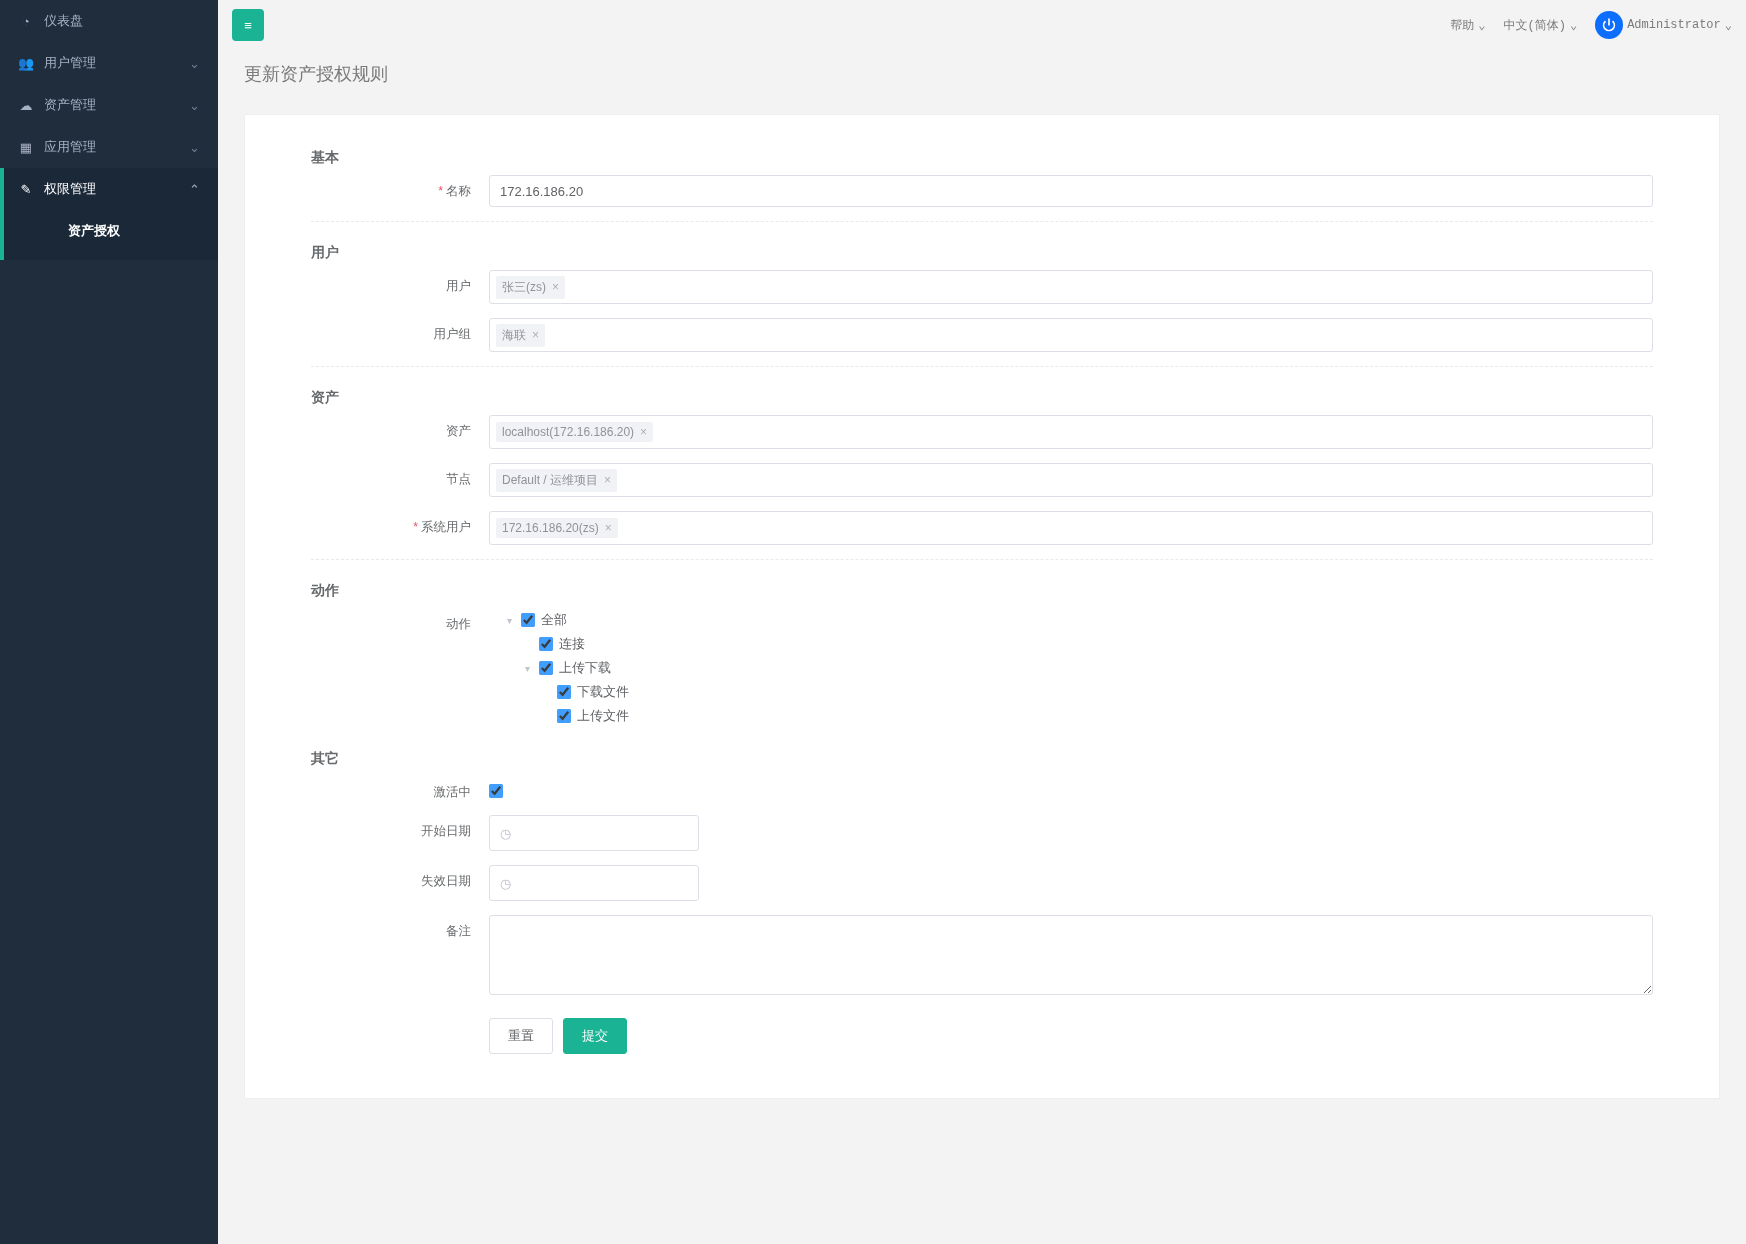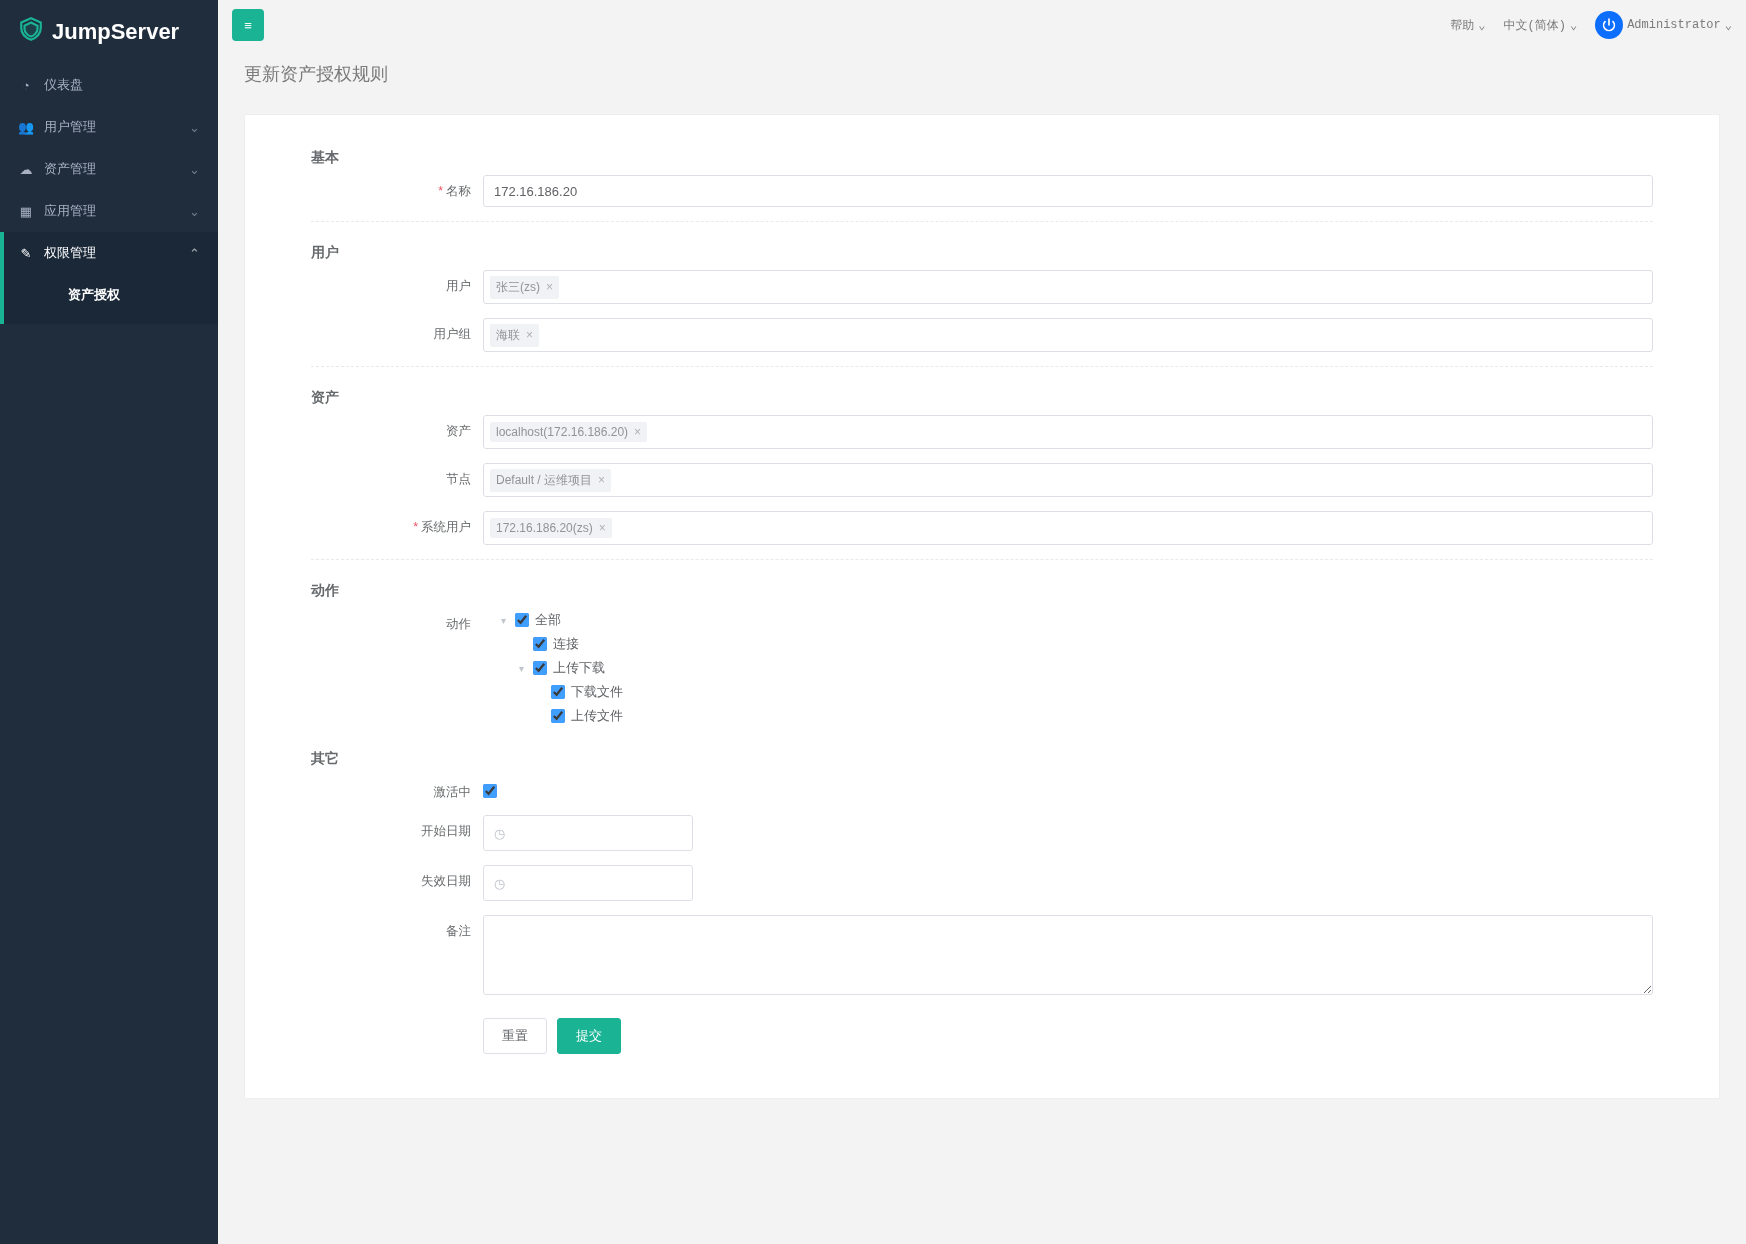--- a/index.html
+++ b/index.html
@@ -30,21 +30,21 @@
 .avatar { width: 28px; height: 28px; border-radius: 50%; background: #0d6efd; display: flex; align-items: center; justify-content: center; color: #fff; }
 
 .page-title { padding: 12px 26px; font-size: 18px; color: #7a7a7a; background: #f3f3f4; }
 
 .content { flex: 1; padding: 16px 26px 26px; background: #f3f3f4; overflow: auto; }
 .panel { background: #fff; border: 1px solid #eee; padding: 26px 66px 30px; }
 
 .section-title { color: #676a6c; font-size: 14px; font-weight: 700; padding: 8px 0; }
 .section-sep { border: 0; border-top: 1px dashed #e7eaec; margin: 4px 0 14px; }
 
-.form-row { display: flex; align-items: flex-start; margin-bottom: 14px; gap: 12px; }
+.form-row { display: flex; align-items: flex-start; margin-bottom: 14px; gap: 18px; }
 .form-label { width: 160px; text-align: right; padding-top: 8px; color: #676a6c; font-size: 12.5px; }
 .form-label .req { color: #ed5565; margin-right: 3px; }
 .form-control-wrap { flex: 1; min-width: 0; }
 
 .input, .tagbox, textarea, .date-input {
   width: 100%; border: 1px solid #dcdfe6; border-radius: 3px; background: #fff;
   padding: 8px 10px; font-size: 13px; color: #606266;
 }
 .input { height: 32px; }
 .tagbox { min-height: 34px; display: flex; flex-wrap: wrap; align-items: center; gap: 5px; padding: 4px 6px; }
@@ -62,29 +62,20 @@
 .btns { display: flex; gap: 10px; margin-top: 6px; }
 .btn { padding: 8px 18px; font-size: 13px; border-radius: 3px; cursor: pointer; border: 1px solid #dcdfe6; background: #fff; color: #606266; }
 .btn.primary { background: #1ab394; border-color: #1ab394; color: #fff; }
 
 
 </style>
 </head>
 <body>
 
 <aside class="sidebar">
-  <div class="brand">
-    <span class="icon">
-      <svg viewBox="0 0 24 24" fill="none" stroke="#1ab394" stroke-width="2">
-        <path d="M12 2 3 6v5c0 5 4 9 9 11 5-2 9-6 9-11V6l-9-4z"></path>
-        <path d="M12 6 6 9v3c0 3 3 6 6 7 3-1 6-4 6-7V9l-6-3z" stroke="#1ab394" fill="#1ab394" fill-opacity=".15"></path>
-      </svg>
-    </span>
-    <span>JumpServer</span>
-  </div>
   <ul class="nav">
     <li>
         <a href="#">
       <span class="icon">◔</span>
       <span>仪表盘</span>
     </a>
       </li>
     <li>
         <a href="#">
       <span class="icon">👥</span>

